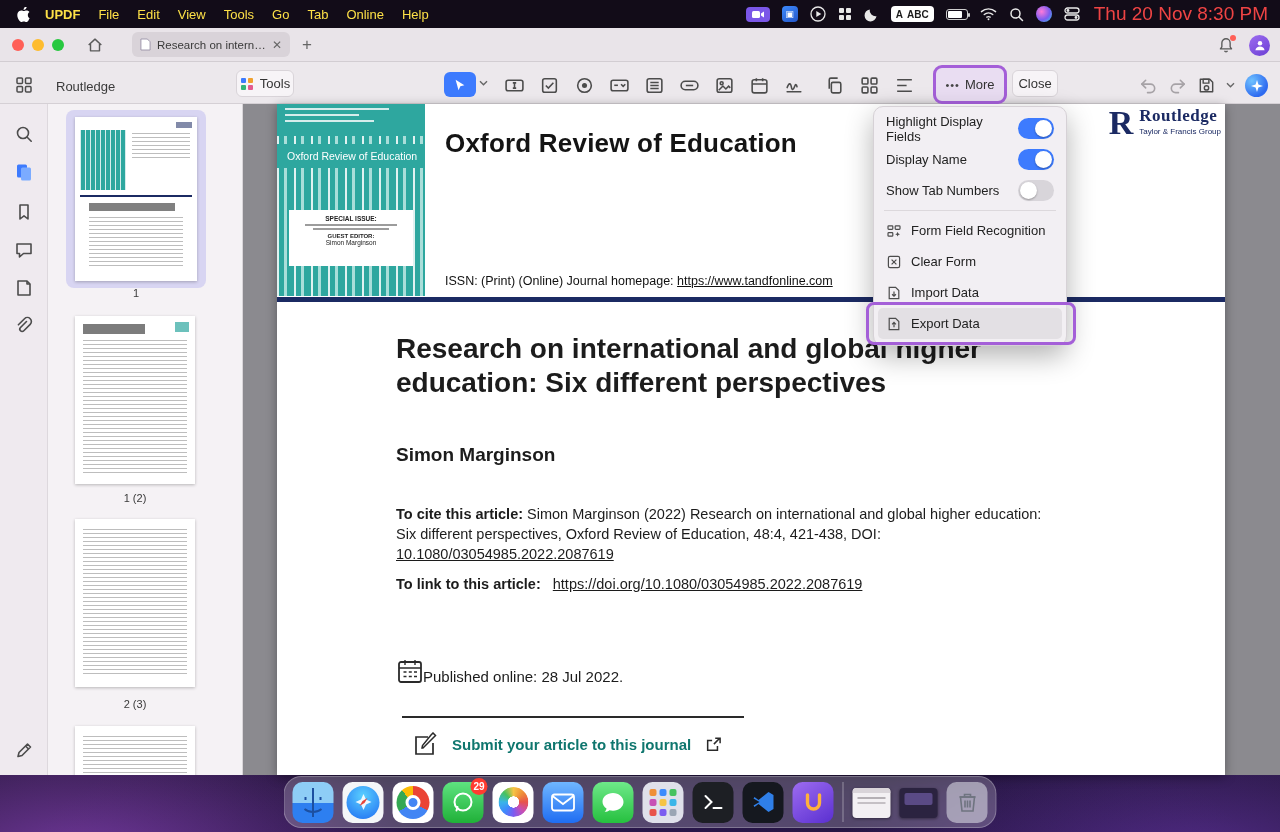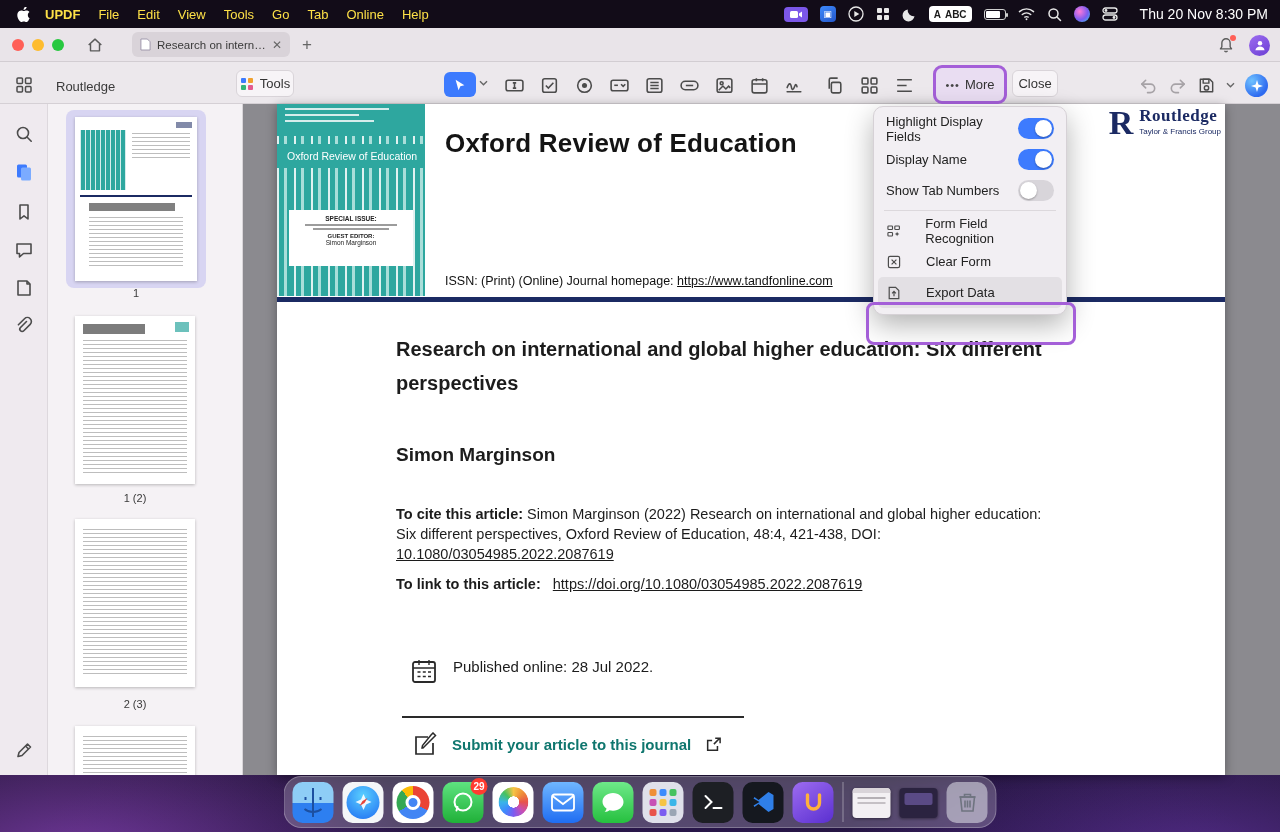--- a/index.html
+++ b/index.html
@@ -21,21 +21,21 @@
   .mb-item.bold { font-weight:bold; }
   .apple { width:22px; height:16px; display:flex; align-items:center; justify-content:center; margin-right:2px; }
   .mbi { display:flex; align-items:center; justify-content:center; height:18px; margin:0 6px; }
   .rec-badge { width:24px; height:15px; border-radius:4px; background:#7b57e8; display:flex; align-items:center; justify-content:center; }
   .blue-badge { width:16px; height:16px; border-radius:4px; background:linear-gradient(145deg,#3d8bfd,#2456c9); display:flex; align-items:center; justify-content:center; color:#fff; font-size:9px; }
   .input-badge { background:#fff; color:#1a1a1a; border-radius:4px; font-size:10px; font-weight:bold; padding:1px 5px; display:flex; gap:4px; align-items:center; height:16px; }
   .battery { width:22px; height:11px; border:1px solid #cfcfcf; border-radius:3px; position:relative; }
   .battery::after { content:""; position:absolute; right:-3px; top:3px; width:2px; height:4px; background:#cfcfcf; border-radius:1px; }
   .battery .fill { position:absolute; left:1px; top:1px; bottom:1px; width:14px; background:#fff; border-radius:1px; }
   .siri { width:16px; height:16px; border-radius:50%; background:radial-gradient(circle at 35% 35%, #ff7ad9, #7b5cf0 55%, #2bd4e8); }
-  .clock { font-size:14px; color:#ffffff; padding-left:8px; white-space:nowrap;margin-left:8px; }
+  .clock { font-size:19px; color:#ef4444; padding-left:8px; white-space:nowrap; }
 
   
   .titlebar { position:absolute; left:0; top:28px; width:1280px; height:34px; background:#e9e4e9; border-bottom:1px solid #d2cdd2;
     display:flex; align-items:center; }
   .tl { width:12px; height:12px; border-radius:50%; margin-left:8px; }
   .tl.red { background:#ff5f57; margin-left:12px; } .tl.yellow { background:#febc2e; } .tl.green { background:#28c840; }
   .home-btn { margin-left:22px; }
   .tab { margin-left:28px; width:158px; height:25px; background:#d9d3d9; border-radius:6px; display:flex; align-items:center; padding:0 8px; gap:6px; }
   .tab-title { font-size:11.5px; color:#3a3a3a; white-space:nowrap; overflow:hidden; text-overflow:ellipsis; flex:1; }
   .tab-close { font-size:12px; color:#666; }
@@ -97,39 +97,39 @@
 
   .journal-title { position:absolute; left:168px; top:24px; font-size:26px; font-weight:bold; color:#141414; letter-spacing:.2px; }
   .issn-line { position:absolute; left:168px; top:170px; width:700px; font-size:12.5px; font-weight:normal; color:#111; white-space:nowrap; overflow:hidden; }
   .issn-line .url { text-decoration:underline; }
   .publisher { position:absolute; right:4px; top:2px; display:flex; align-items:flex-start; gap:6px; }
   .pub-r { font-family:"Liberation Serif", serif; font-size:34px; font-weight:bold; color:var(--navy); line-height:34px; }
   .pub-name { font-family:"Liberation Serif", serif; font-size:17px; font-weight:bold; color:var(--navy); letter-spacing:.5px; }
   .pub-group { font-size:8px; color:var(--navy); margin-top:1px; }
   .navy-rule { position:absolute; left:0; top:193px; width:100%; height:5px; background:var(--navy); }
 
-  .article-title { position:absolute; left:119px; top:228px; width:650px; font-size:20px; line-height:34px; font-weight:bold; color:#1c1c1c; }
+  .article-title { position:absolute; left:119px; top:228px; width:650px; font-size:28px; line-height:34px; font-weight:bold; color:#1c1c1c; }
   .author { position:absolute; left:119px; top:340px; font-size:19px; font-weight:bold; color:#1c1c1c; }
   .cite { position:absolute; left:119px; top:400px; width:655px; font-size:14.5px; line-height:20px; color:#1c1c1c; }
   .cite b { font-weight:bold; }
   .doi-link { text-decoration:underline; color:#1c1c1c; }
   .linkline { position:absolute; left:119px; top:472px; font-size:14.5px; color:#1c1c1c; }
   .linkline b { font-weight:bold; }
   .linkline .url { text-decoration:underline; margin-left:8px; }
-  .pubrow { position:absolute; left:134px; top:554px; display:flex; align-items:flex-start; gap:16px; }
+  .pubrow { position:absolute; left:120px; top:554px; display:flex; align-items:flex-end; }
   .pubrow .txt { font-size:15px; color:#1c1c1c; }
   .rule2 { position:absolute; left:125px; top:612px; width:342px; height:2px; background:#2a2a2a; }
   .submitrow { position:absolute; left:136px; top:628px; display:flex; align-items:center; gap:14px; }
   .submitrow .txt { font-size:15px; color:#0f766e;font-weight:bold; }
 
   
   .more-menu { position:absolute; left:873px; top:106px; width:194px; background:#f2eff3; border:1px solid #d6d1d6;
     border-radius:10px; box-shadow:0 10px 28px rgba(0,0,0,.3); padding:6px 0; z-index:40; }
   .mrow { height:31px; display:flex; align-items:center; justify-content:space-between; padding:0 12px; font-size:13px; color:#222; }
-  .mrow.action { justify-content:flex-start; gap:24px; }
+  .mrow.action { justify-content:flex-start; gap:9px; }
   .mrow.active-row { background:#e3e0e4; margin:0 4px; border-radius:5px; padding:0 8px; height:31px; }
   .mdiv { height:1px; background:#dcd8dc; margin:4px 10px; }
   .toggle { width:36px; height:21px; border-radius:11px; background:#d8d5da; position:relative; flex:none; }
   .toggle .knob { position:absolute; top:2px; left:2px; width:17px; height:17px; border-radius:50%; background:#fff; box-shadow:0 1px 2px rgba(0,0,0,.3); }
   .toggle.on { background:var(--toggle); }
   .toggle.on .knob { left:auto; right:2px; }
   .export-hl { position:absolute; left:866px; top:302px; width:210px; height:43px; border:3px solid var(--accent); border-radius:8px; z-index:45; pointer-events:none; }
 
   
   .dock { position:absolute; left:50%; transform:translateX(-50%); bottom:4px; height:52px; background:rgba(255,255,255,.22);
@@ -602,20 +602,27 @@
         </svg>
       <span>Form Field Recognition</span>
     </div>
     <div class="mrow action">
       <svg width="16" height="16" viewBox="0 0 20 20" fill="none" stroke="#4c4c4c" stroke-width="1.5">
           <rect x="3" y="3" width="14" height="14" rx="2"></rect>
           <path d="M7 13l6-6M7 7l6 6"></path>
         </svg>
       <span>Clear Form</span>
     </div>
+    <div class="mrow action">
+      <svg width="16" height="16" viewBox="0 0 20 20" fill="none" stroke="#4c4c4c" stroke-width="1.5">
+          <path d="M4 3h8l4 4v10H4z"></path>
+          <path d="M10 8v6M7.6 11.6L10 14l2.4-2.4"></path>
+        </svg>
+      <span>Import Data</span>
+    </div>
     <div class="mrow action active-row">
       <svg width="16" height="16" viewBox="0 0 20 20" fill="none" stroke="#4c4c4c" stroke-width="1.5">
           <path d="M4 3h8l4 4v10H4z"></path>
           <path d="M10 14V8M7.6 10.4L10 8l2.4 2.4"></path>
         </svg>
       <span>Export Data</span>
     </div>
   </div>
   <div class="export-hl"></div>
 

